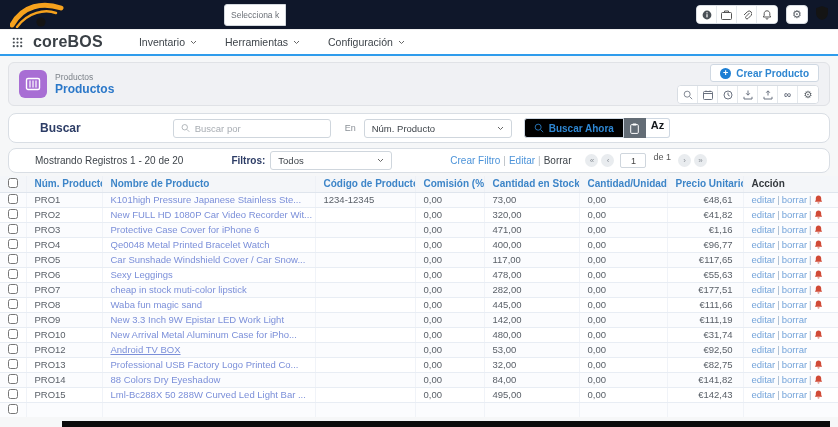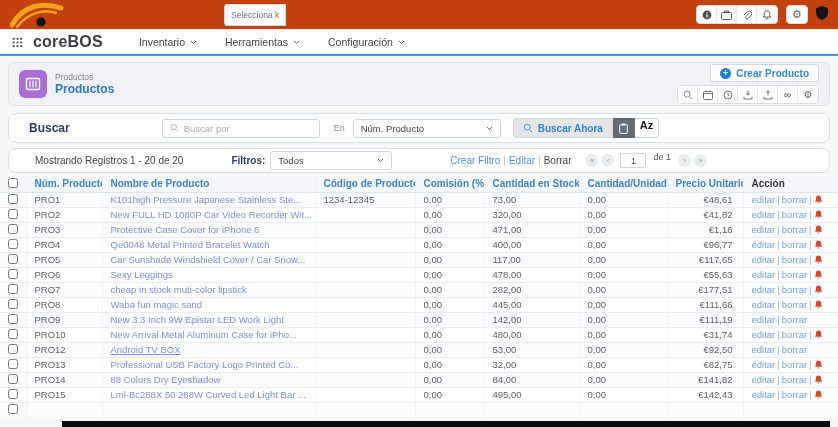--- a/index.html
+++ b/index.html
@@ -1,21 +1,21 @@
 <!DOCTYPE html>
 <html><head>
 <meta charset="utf-8">
 <style>
   * { box-sizing: border-box; margin: 0; padding: 0; }
   html,body { width: 838px; height: 427px; }
   body { font-family: "Liberation Sans", sans-serif; background:#fff; }
   .screen { position:relative; width:838px; height:427px; overflow:hidden; background:#f6f7f8; }
 
   
-  .topbar { height:30px; background:#c2410c; display:flex; align-items:center; padding:0 10px; position:relative; border-bottom:1px solid #f0f0f0; }
+  .topbar { height:30px; background:#0f172a; display:flex; align-items:center; padding:0 10px; position:relative; border-bottom:1px solid #f0f0f0; }
   .logo { width:56px; height:26px; display:flex; align-items:center; cursor:pointer; }
   .topbar-center { position:absolute; left:224px; top:4px; display:flex; align-items:stretch; height:22px; }
   .mini-select { display:flex; align-items:center; gap:4px; border:1px solid #d4d9de; border-radius:3px 0 0 3px; background:#fff; padding:0 6px; font-size:8.5px; color:#6b7077; width:62px; white-space:nowrap; overflow:hidden; cursor:pointer; }
   .global-search { display:flex; align-items:center; gap:5px; border:1px solid #d4d9de; border-left:none; border-radius:0 3px 3px 0; background:#fff; padding:0 8px; width:258px; }
   .global-search input { border:none; outline:none; font-size:9.5px; color:#444; width:100%; font-family:"Liberation Sans",sans-serif; }
   .global-search input::placeholder { color:#a8adb3; }
   .topbar-right { margin-left:auto; display:flex; align-items:center; gap:8px; }
   .igroup { display:inline-flex; border:1px solid #d8dde3; border-radius:4px; background:#fff; overflow:hidden; }
   .igroup > span, .igroup > button { display:flex; align-items:center; justify-content:center; min-width:20px; height:17px; padding:0 4px; border-right:1px solid #e4e8ec; background:#fff; border-top:none; border-bottom:none; border-left:none; cursor:pointer; }
   .igroup > :last-child { border-right:none; }
@@ -33,29 +33,29 @@
   .module-card { margin:6px 8px 0; height:44px; background:#f0f1f4; border:1px solid #e0e2e6; border-radius:6px; display:flex; align-items:center; padding:0 10px; }
   .module-left { display:flex; align-items:center; gap:8px; }
   .module-icon { width:28px; height:28px; border-radius:6px; background:#a86ed4; display:flex; align-items:center; justify-content:center; }
   .crumb { font-size:8.5px; color:#7d838a; }
   .module-title { font-size:12px; font-weight:700; color:#2b78c9; cursor:pointer; }
   .module-right { margin-left:auto; display:flex; flex-direction:column; align-items:flex-end; gap:3px; }
   .create-btn { display:flex; align-items:center; gap:5px; height:18px; padding:0 9px; background:#fff; border:1px solid #cfd8e2; border-radius:3px; font-size:10px; font-weight:600; color:#2e86d1; cursor:pointer; }
   .plus-circle { width:11px; height:11px; border-radius:50%; background:#1d7fd4; color:#fff; font-size:9px; line-height:11px; text-align:center; font-weight:700; }
 
   
-  .search-card { margin:7px 8px 0; height:30px; background:#fff; border:1px solid #d9dee4; border-radius:8px; display:flex; align-items:center; padding:0 20px; }
+  .search-card { margin:7px 8px 0; height:30px; background:#fff; border:1px solid #d9dee4; border-radius:8px; display:flex; align-items:center; padding:0 31px; }
   .panel-title { font-size:12px; font-weight:700; color:#2d3d66; }
   .search-input { display:flex; align-items:center; gap:5px; border:1px solid #cfd6dd; border-radius:3px; height:19px; padding:0 7px; width:158px; margin-left:92px; background:#fff;justify-content:flex-end; }
   .search-input input { border:none; outline:none; width:100%; font-size:9.5px; color:#444; font-family:"Liberation Sans",sans-serif; }
   .search-input input::placeholder { color:#a8adb3; }
   .en-label { font-size:9px; color:#8a9097; margin:0 8px 0 14px; }
   .fake-select { display:flex; align-items:center; justify-content:space-between; border:1px solid #cfd6dd; border-radius:3px; height:19px; padding:0 7px; background:#fff; font-size:9.5px; color:#3e444a; cursor:pointer; }
   .field-select { width:148px; }
-  .search-now { display:flex; align-items:center; gap:5px; height:20px; padding:0 9px; margin-left:12px; background:#e5e5e5; border:1px solid #cfd8e2; border-radius:3px 0 0 3px; font-size:10px; font-weight:600; color:#2e86d1; cursor:pointer; }
+  .search-now { display:flex; align-items:center; gap:5px; height:20px; padding:0 9px; margin-left:12px; background:#000000; border:1px solid #cfd8e2; border-radius:3px 0 0 3px; font-size:10px; font-weight:600; color:#2e86d1; cursor:pointer; }
   .clip-btn { display:flex; align-items:center; justify-content:center; width:22px; height:20px; background:#636c75; border:1px solid #636c75; cursor:pointer; }
   .az-btn { display:flex; align-items:baseline; justify-content:center; width:24px; height:20px; background:#fff; border:1px solid #cfd8e2; border-left:none; border-radius:0 3px 3px 0; font-weight:800; font-size:11px; color:#14181c; cursor:pointer; }
 
   
   .controls-card { margin:5px 8px 0; height:25px; background:#fff; border:1px solid #d9dee4; border-radius:8px; display:flex; align-items:center; padding:0 26px; font-size:10px; color:#3e444a; }
   .filters-label { font-weight:700; color:#2d3d66; margin-left:48px; margin-right:5px; }
   .filter-select { width:122px; }
   .vlinks { margin-left:58px; white-space:nowrap; }
   .vlinks a { text-decoration:none; font-size:10px; cursor:pointer; }
   .link-blue { color:#4c93d9; }

